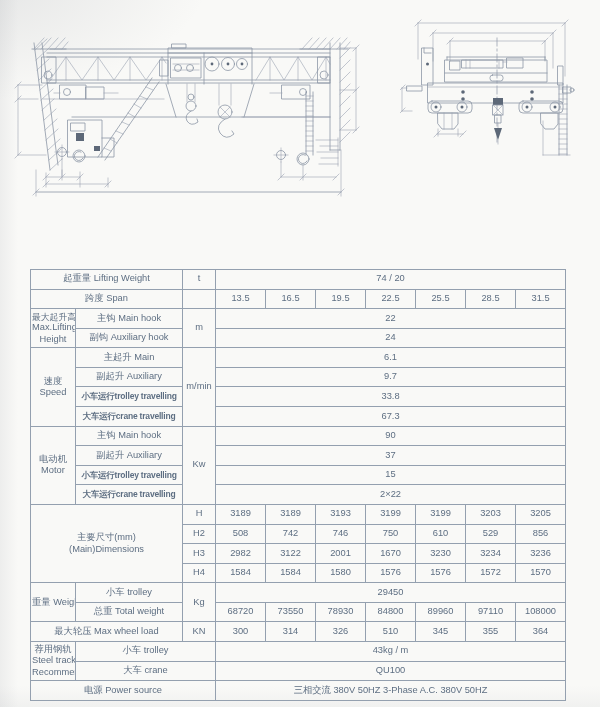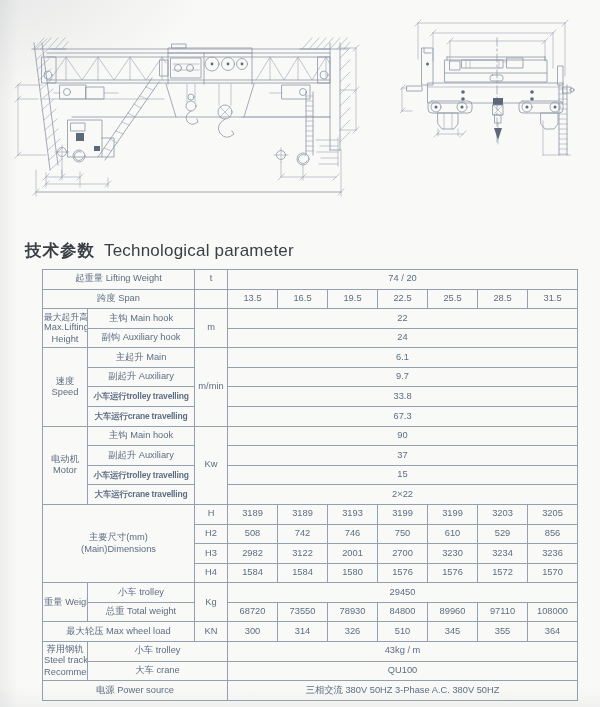--- a/index.html
+++ b/index.html
@@ -20,21 +20,21 @@
   .drawing-right{left:400px;top:16px;width:180px;height:147px;}
   svg .ln{stroke:#8d97a6;stroke-width:.8;fill:none;stroke-linecap:square;}
   svg .thin{stroke:#9aa3b1;stroke-width:.6;fill:none;}
   svg .dk{fill:#5d6878;stroke:none;}
   svg .cl{stroke:#8d97a6;stroke-width:.7;fill:none;stroke-dasharray:8 3 2 3;}
 
   .title{position:absolute;left:25px;top:240px;color:#3a3f46;white-space:nowrap;}
   .title .zh{font-size:16.5px;font-weight:700;letter-spacing:1px;}
   .title .en{font-size:17px;font-weight:400;margin-left:9px;letter-spacing:.2px;}
 
-  .tbl-wrap{position:absolute;left:42px;top:269px;}
+  .tbl-wrap{position:absolute;left:30px;top:269px;}
   table{border-collapse:collapse;table-layout:fixed;width:536px;height:431px;}
   td{
     border:1px solid #94a0af;color:#5d6e82;font-size:9.3px;
     text-align:center;vertical-align:middle;padding:0 1px;
     overflow:hidden;white-space:nowrap;line-height:1.25;
   }
   tr{height:19.59px;}
   td.g{line-height:1.2;}
   td .sm2{font-size:8.8px;}
   td.sm{font-size:8.5px;letter-spacing:-.2px;font-weight:bold;}
@@ -187,23 +187,20 @@
       <path class="thin" d="M2 72 V95 M2 72 H7 M2 95 H12 M-1 75 L5 69 M-1 98 L5 92"></path>
 
       <path d="M158 50 H163 V69 H158 Z M159 69 V139 M167 69 V139"></path>
       <path class="thin" d="M159 73 H167 M159 78 H167 M159 83 H167 M159 88 H167 M159 93 H167 M159 98 H167 M159 103 H167 M159 108 H167 M159 113 H167 M159 118 H167 M159 123 H167 M159 128 H167 M159 133 H167 M159 138 H167"></path>
       <path class="thin" d="M143 105 V139 M143 139 H170"></path>
       <path d="M163 71 H171 V77 H163 Z"></path>
       <circle cx="172" cy="74" r="2"></circle>
     </g>
   </svg>
 
-  <div class="title">
-    <span class="zh">技术参数</span><span class="en">Technological parameter</span>
-  </div>
 
   <div class="tbl-wrap">
     <table id="spec-table">
       <colgroup>
         <col style="width:45px">
           <col style="width:107px">
           <col style="width:33px">
         <col style="width:50px">
           <col style="width:50px">
           <col style="width:50px">
@@ -313,21 +310,21 @@
         <td>750</td>
         <td>610</td>
         <td>529</td>
         <td>856</td>
       </tr>
       <tr>
         <td>H3</td>
         <td>2982</td>
         <td>3122</td>
         <td>2001</td>
-        <td>2700</td>
+        <td>1670</td>
         <td>3230</td>
         <td>3234</td>
         <td>3236</td>
       </tr>
       <tr>
         <td>H4</td>
         <td>1584</td>
         <td>1584</td>
         <td>1580</td>
         <td>1576</td>

